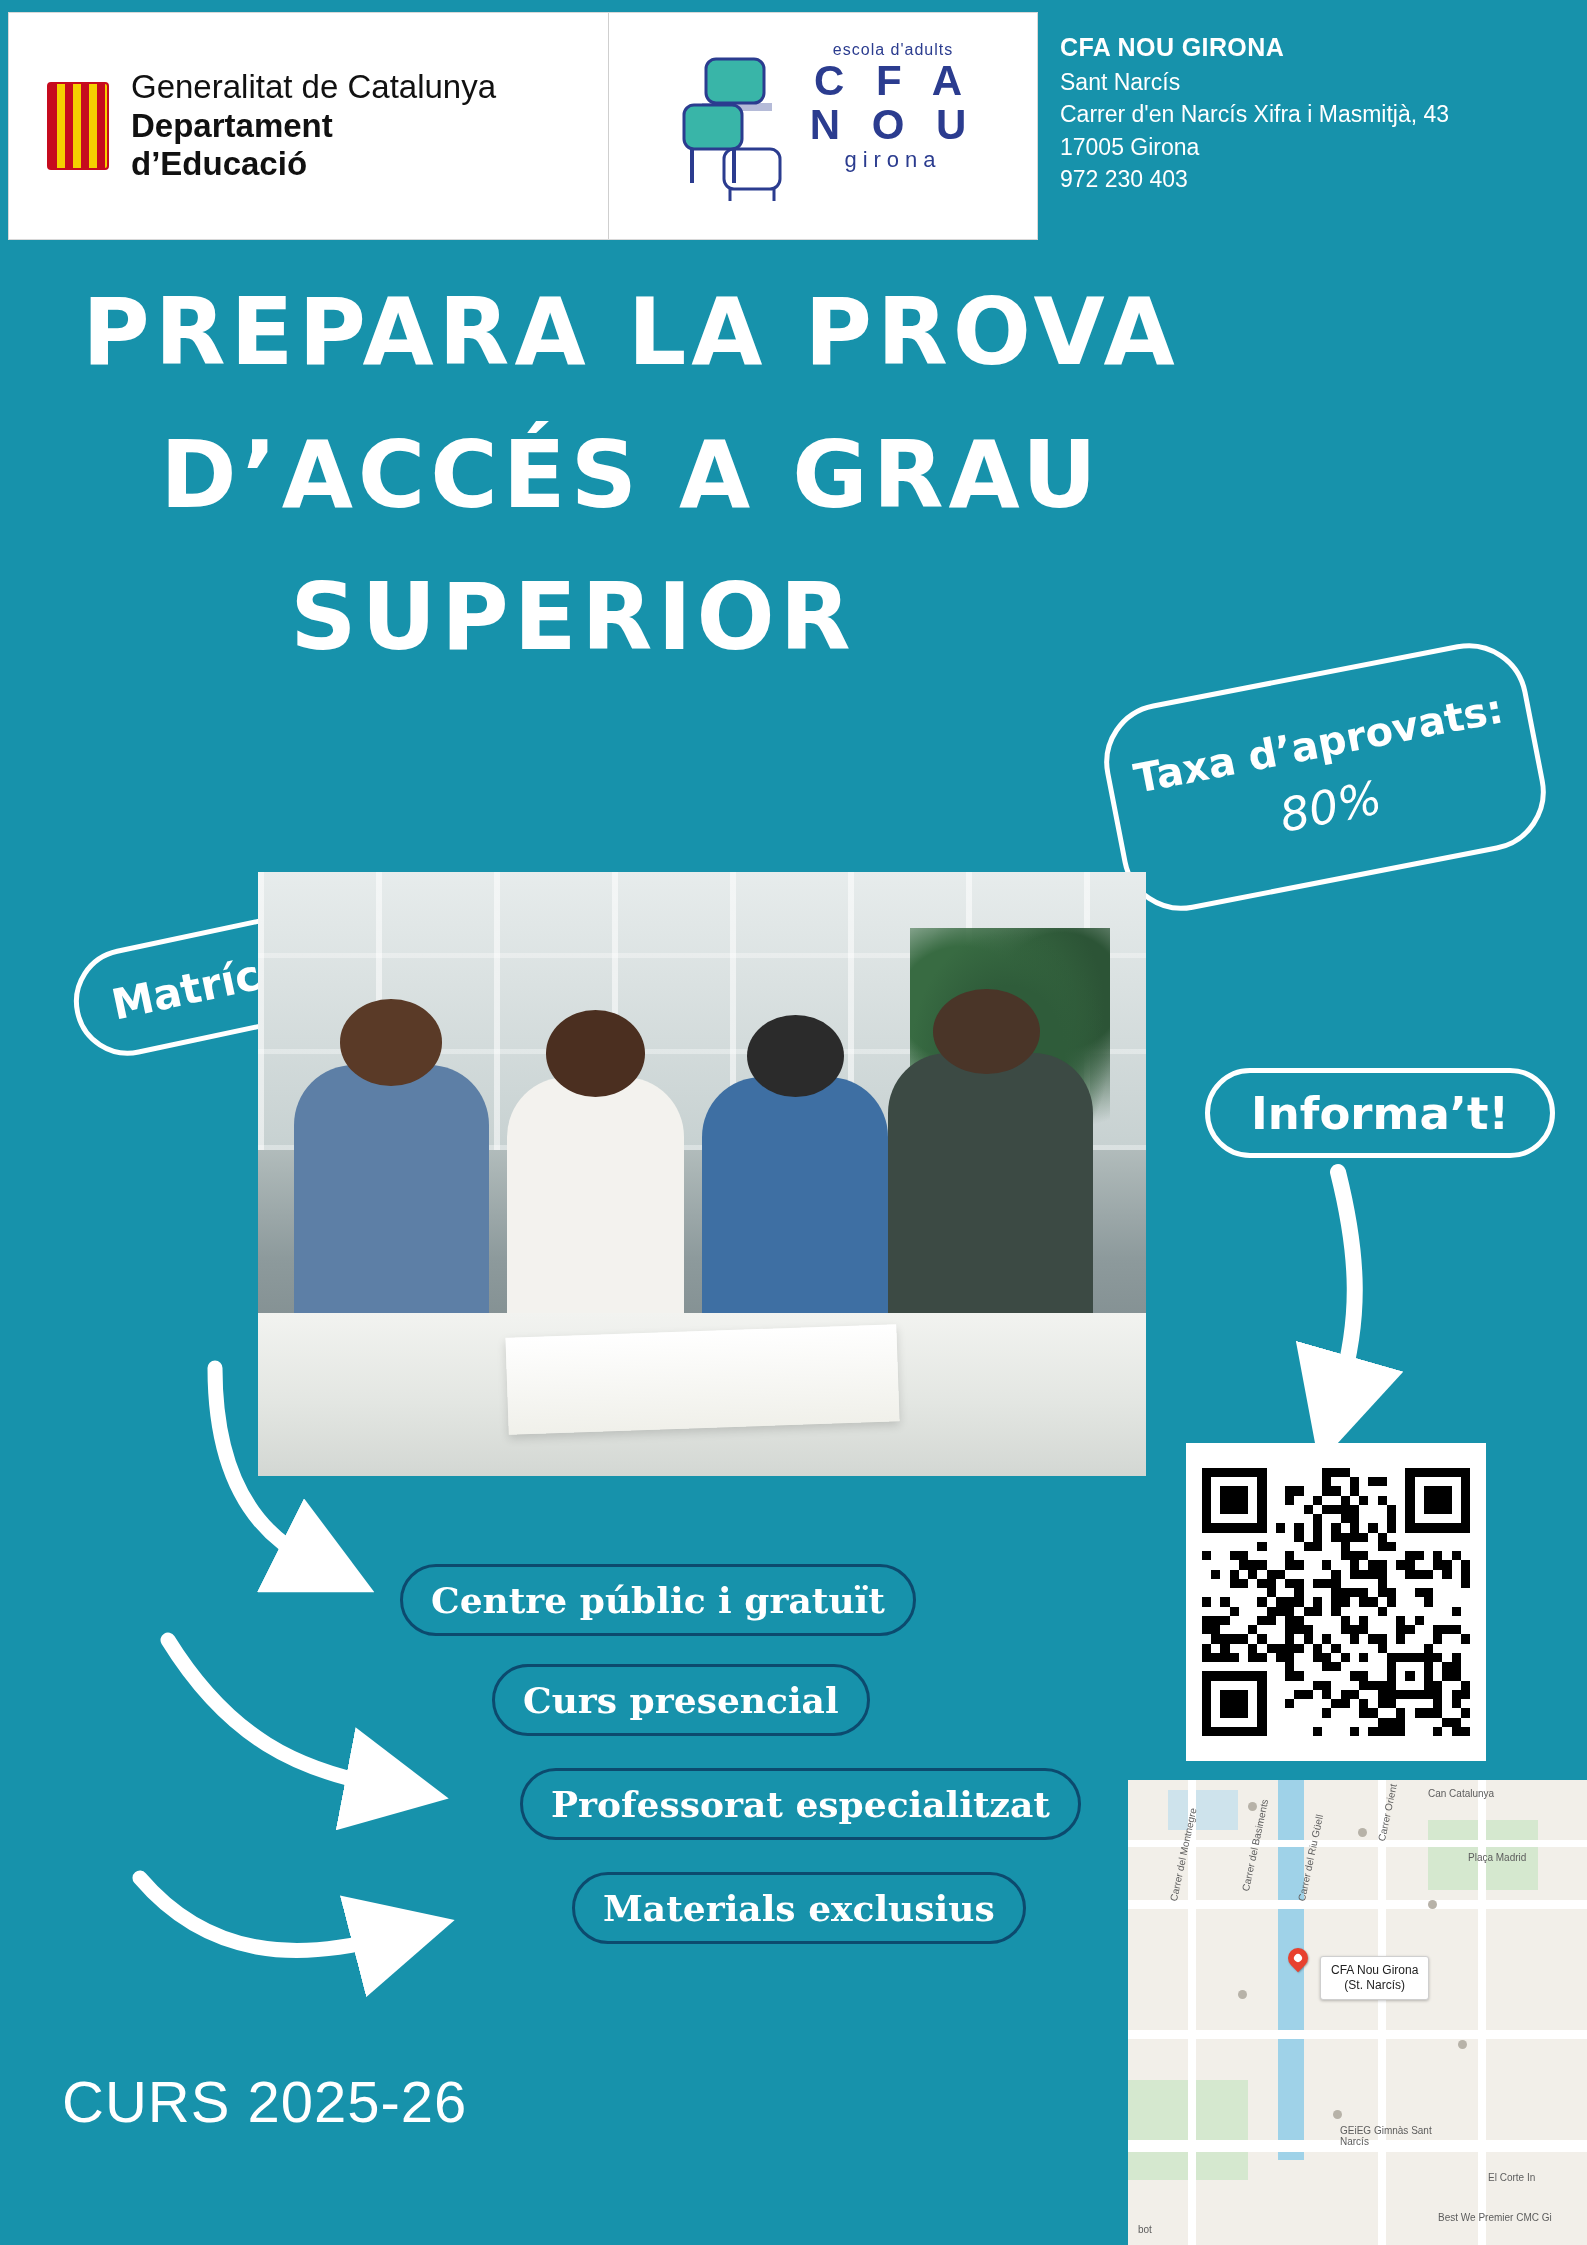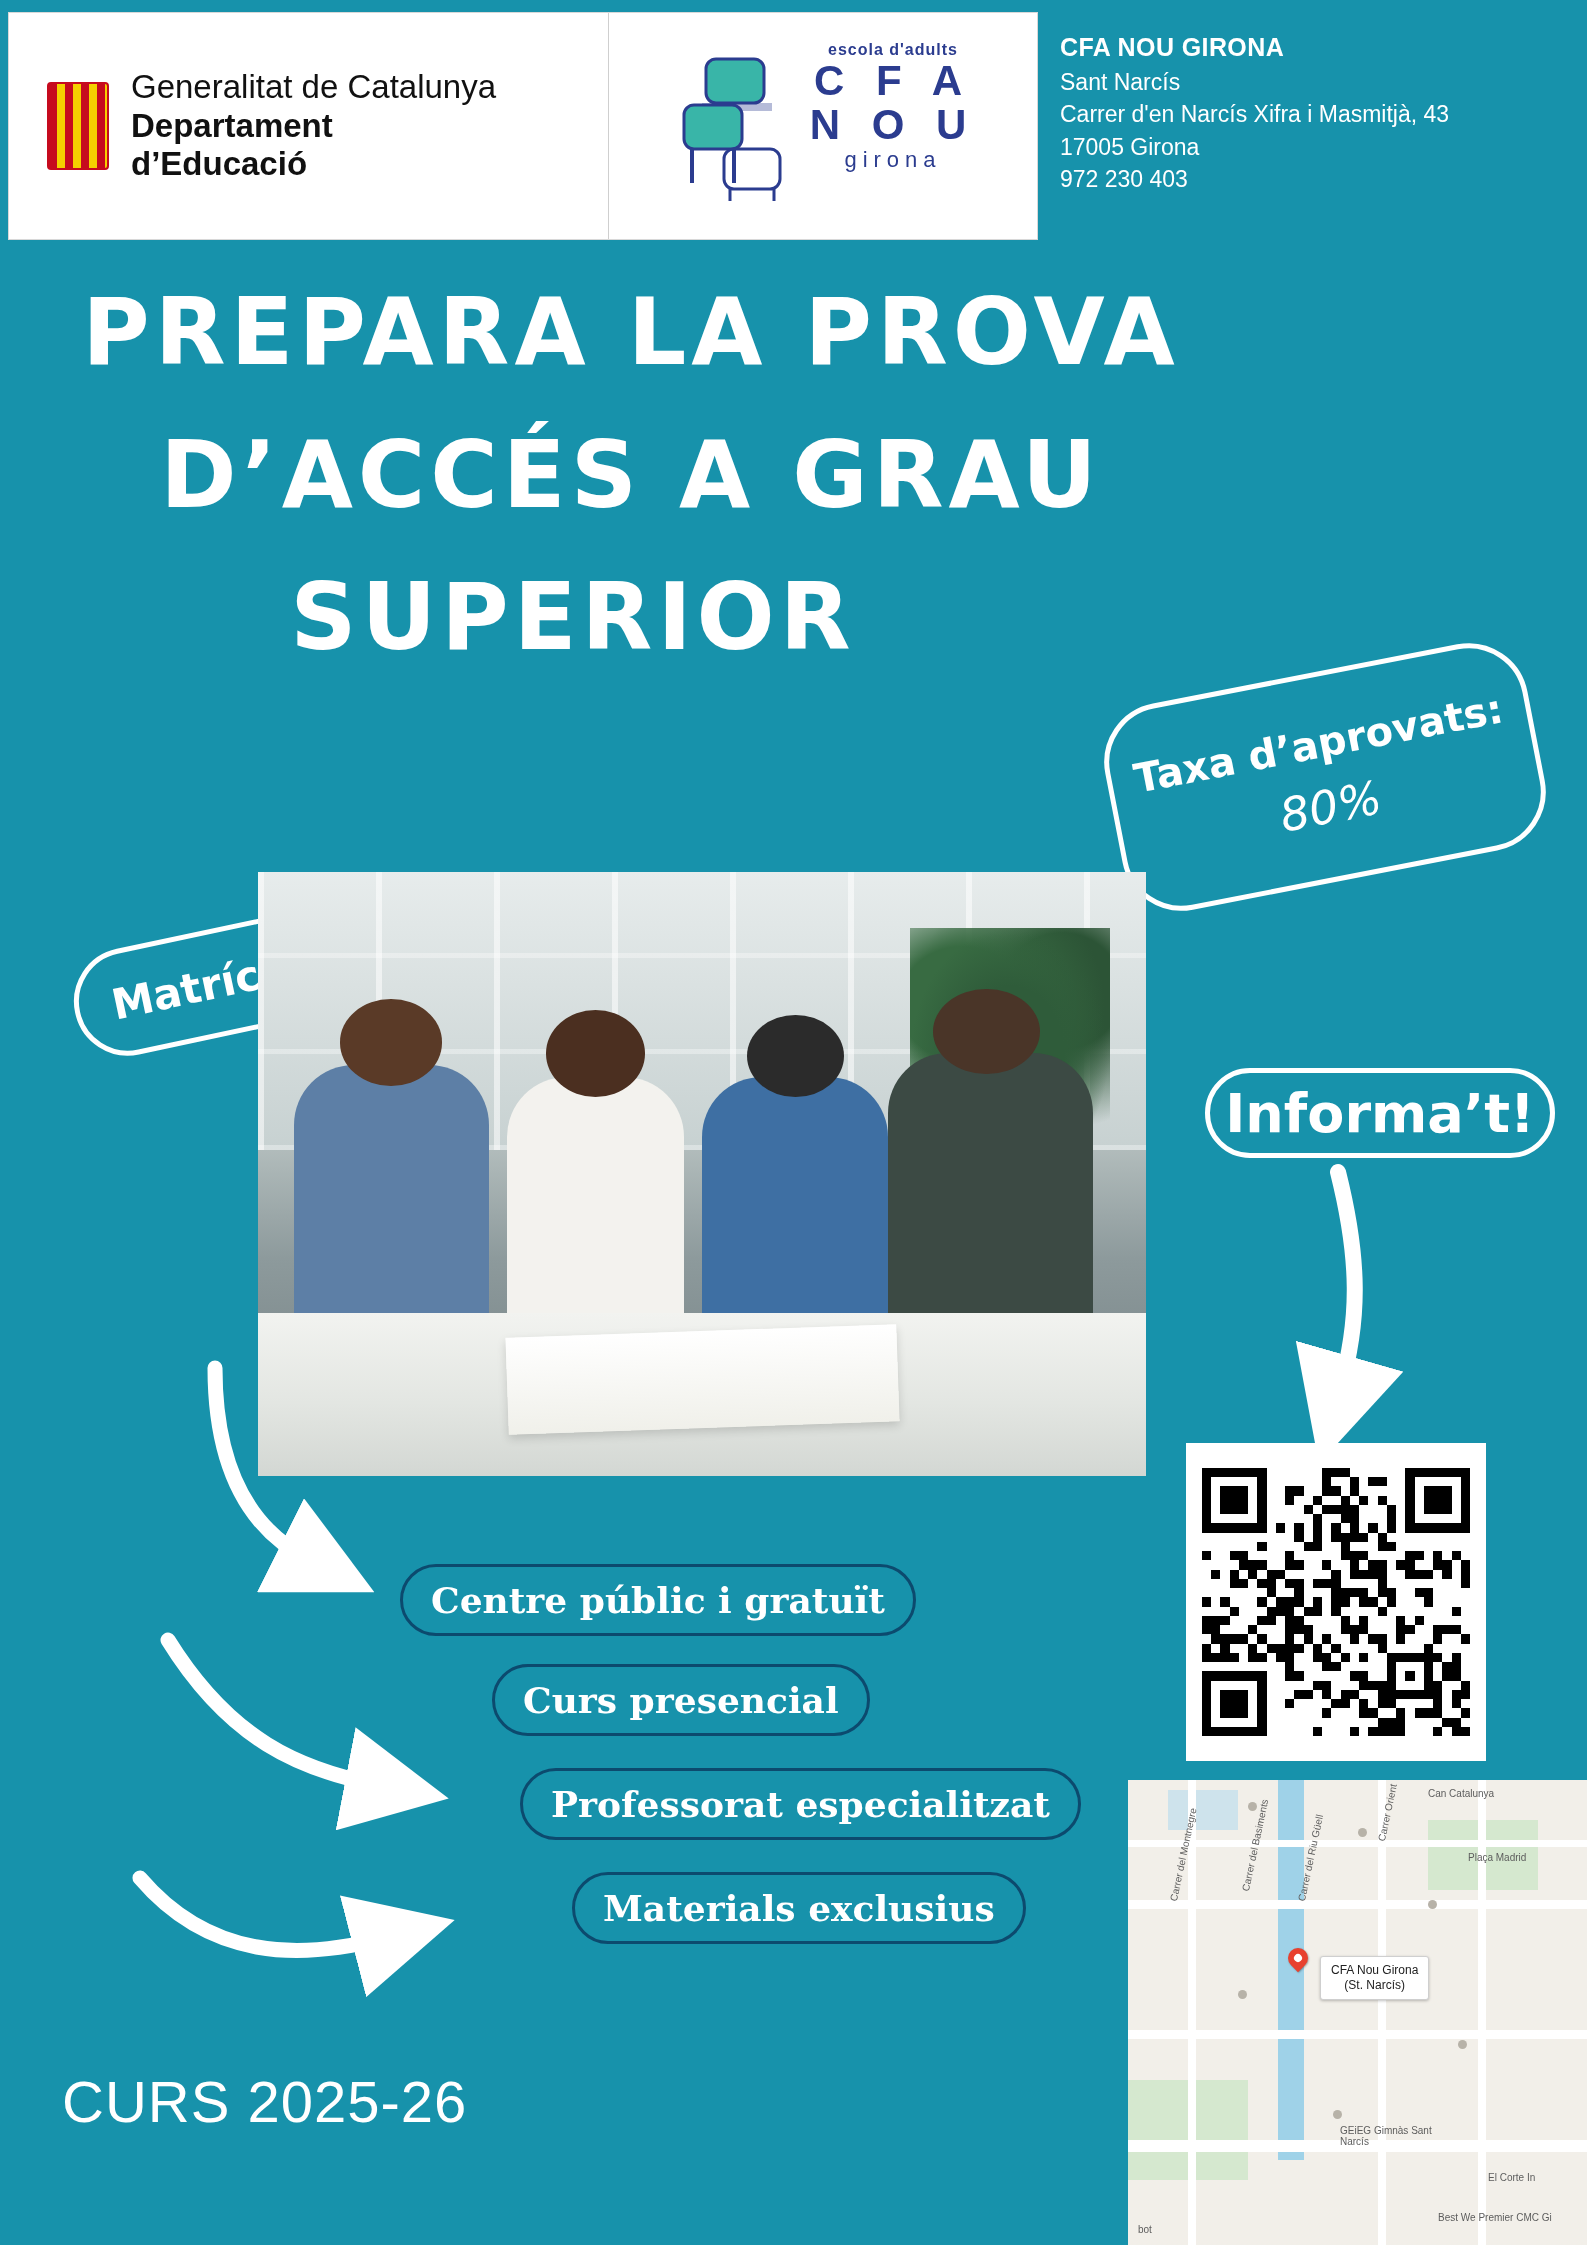--- a/index.html
+++ b/index.html
@@ -71,21 +71,20 @@
     left: 140px; top: 10px;
     width: 190px;
     color: #2b3c8f;
     font-family: "Liberation Sans", sans-serif;
     text-align: center;
   }
   .cfa-small {
     font-size: 16px;
     letter-spacing: 1px;
     color: #2b3c8f;
-    font-weight: bold;
   }
   .cfa-big {
     font-size: 42px;
     font-weight: bold;
     letter-spacing: 10px;
     line-height: 1.05;
     color: #2b3c8f;
   }
   .cfa-girona {
     font-size: 22px;
@@ -145,21 +144,21 @@
   .badge-matricula {
     left: 70px; top: 910px;
     width: 470px; height: 108px;
     transform: rotate(-12deg);
     font-size: 42px;
     font-family: "DejaVu Sans", sans-serif;
   }
   .badge-informa {
     left: 1205px; top: 1068px;
     width: 350px; height: 90px;
-    font-size: 54px;
+    font-size: 45px;
     border-radius: 45px;
     font-family: "DejaVu Sans", sans-serif;
   }
 
   
   .photo {
     position: absolute;
     left: 258px; top: 872px;
     width: 888px; height: 604px;
     overflow: hidden;

